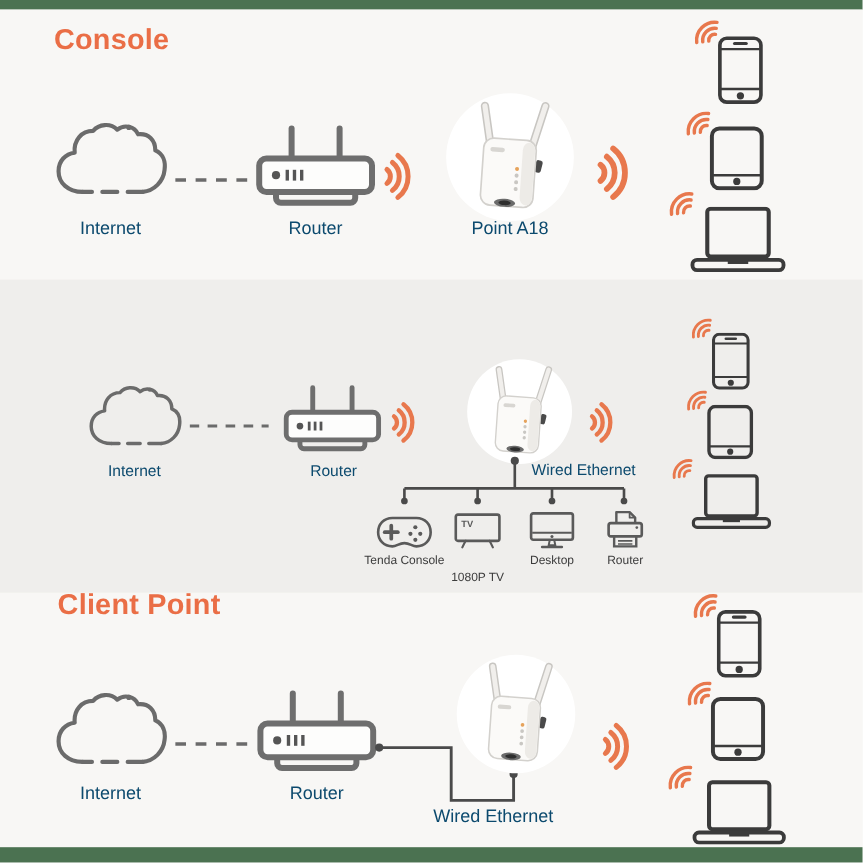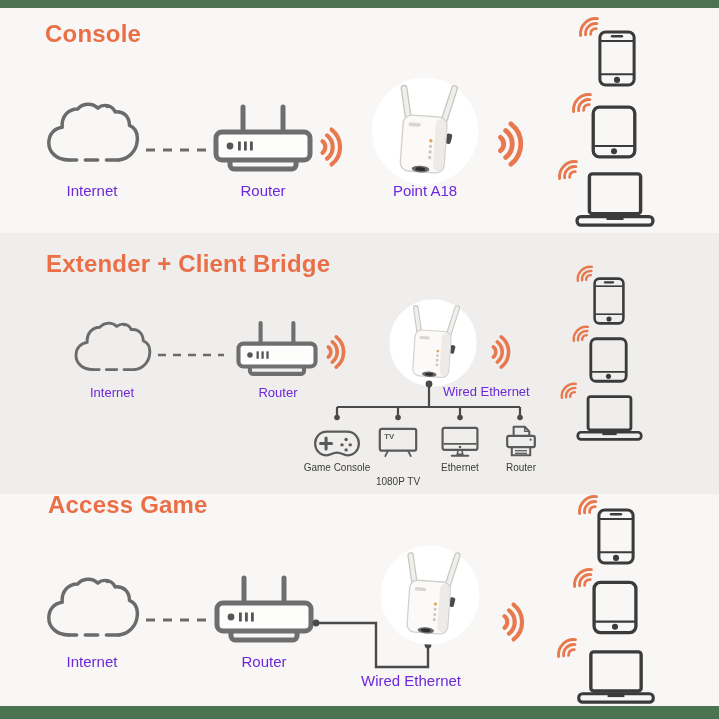--- a/index.html
+++ b/index.html
@@ -9,21 +9,21 @@
   }
   .band{position:absolute;left:0;width:719px;background:#4b7251;}
   .section{position:absolute;left:0;width:719px;}
   .sec-light{background:#f8f7f5;}
   .sec-gray{background:#efeeec;}
   .abs{position:absolute;}
   .title{
     position:absolute;font-size:24px;font-weight:bold;color:#ea6e46;
     letter-spacing:.2px;white-space:nowrap;
   }
-  .lbl{position:absolute;color:#6d28d9;text-align:center;white-space:nowrap;}
+  .lbl{position:absolute;color:#0c4a6e;text-align:center;white-space:nowrap;}
   .lbl15{font-size:15px;}
   .lbl13{font-size:13px;}
   .lbl10{font-size:10px;color:#3c3c3c;}
   svg{display:block;}
 </style>
 </head>
 <body>
 
 <svg width="0" height="0" style="position:absolute" aria-hidden="true">
   <defs>
@@ -186,21 +186,20 @@
 
     <svg class="abs" style="left:549px;top:143px;" width="36" height="36">
         <use href="#icon-wifi-tilt"></use>
       </svg>
     <svg class="abs" style="left:575px;top:164px;" width="80" height="55">
         <use href="#icon-laptop"></use>
       </svg>
   </div>
 
   <div class="section sec-gray" style="top:233px;height:261px;">
-    <div class="title" style="left:46px;top:17px;">Extender + Client Bridge</div>
 
     <svg class="abs" style="left:72px;top:86px;" width="80" height="58">
         <use href="#icon-cloud"></use>
       </svg>
     <div class="lbl lbl13" style="left:72px;top:152px;width:80px;">Internet</div>
 
     <svg class="abs" style="left:158px;top:119px;" width="66" height="6">
       <line x1="0" y1="3" x2="66" y2="3" stroke="#6b6b6b" stroke-width="2.6" stroke-dasharray="8 7"></line>
     </svg>
 
@@ -227,31 +226,31 @@
       <circle cx="12" cy="39.5" r="2.8" fill="#4a4a4a"></circle>
       <circle cx="73" cy="39.5" r="2.8" fill="#4a4a4a"></circle>
       <circle cx="135" cy="39.5" r="2.8" fill="#4a4a4a"></circle>
       <circle cx="195" cy="39.5" r="2.8" fill="#4a4a4a"></circle>
     </svg>
     <div class="lbl lbl13" style="left:443px;top:151px;width:100px;text-align:left;">Wired Ethernet</div>
 
     <svg class="abs" style="left:313px;top:195px;" width="48" height="31">
         <use href="#icon-gamepad"></use>
       </svg>
-    <div class="lbl lbl10" style="left:300px;top:229px;width:74px;">Game Console</div>
+    <div class="lbl lbl10" style="left:300px;top:229px;width:74px;">Tenda Console</div>
 
     <svg class="abs" style="left:378px;top:194px;" width="40" height="31">
         <use href="#icon-tv"></use>
       </svg>
     <div class="lbl lbl10" style="left:368px;top:243px;width:60px;">1080P TV</div>
 
     <svg class="abs" style="left:440px;top:193px;" width="40" height="33">
         <use href="#icon-desktop"></use>
       </svg>
-    <div class="lbl lbl10" style="left:430px;top:229px;width:60px;">Ethernet</div>
+    <div class="lbl lbl10" style="left:430px;top:229px;width:60px;">Desktop</div>
 
     <svg class="abs" style="left:504px;top:191px;" width="34" height="35">
         <use href="#icon-printer"></use>
       </svg>
     <div class="lbl lbl10" style="left:491px;top:229px;width:60px;">Router</div>
 
     <svg class="abs" style="left:569px;top:25px;" width="30" height="30">
         <use href="#icon-wifi-tilt"></use>
       </svg>
     <svg class="abs" style="left:593px;top:44px;" width="32" height="48">
@@ -267,21 +266,21 @@
 
     <svg class="abs" style="left:553px;top:142px;" width="30" height="30">
         <use href="#icon-wifi-tilt"></use>
       </svg>
     <svg class="abs" style="left:576px;top:162px;" width="67" height="46">
         <use href="#icon-laptop"></use>
       </svg>
   </div>
 
   <div class="section sec-light" style="top:494px;height:212px;">
-    <div class="title" style="left:48px;top:-3px;">Access Game</div>
+    <div class="title" style="left:48px;top:-3px;">Client Point</div>
 
     <svg class="abs" style="left:44px;top:80px;" width="96" height="70">
         <use href="#icon-cloud"></use>
       </svg>
     <div class="lbl lbl15" style="left:42px;top:159px;width:100px;">Internet</div>
 
     <svg class="abs" style="left:146px;top:123px;" width="62" height="6">
       <line x1="0" y1="3" x2="62" y2="3" stroke="#6b6b6b" stroke-width="3" stroke-dasharray="9 8"></line>
     </svg>
 

